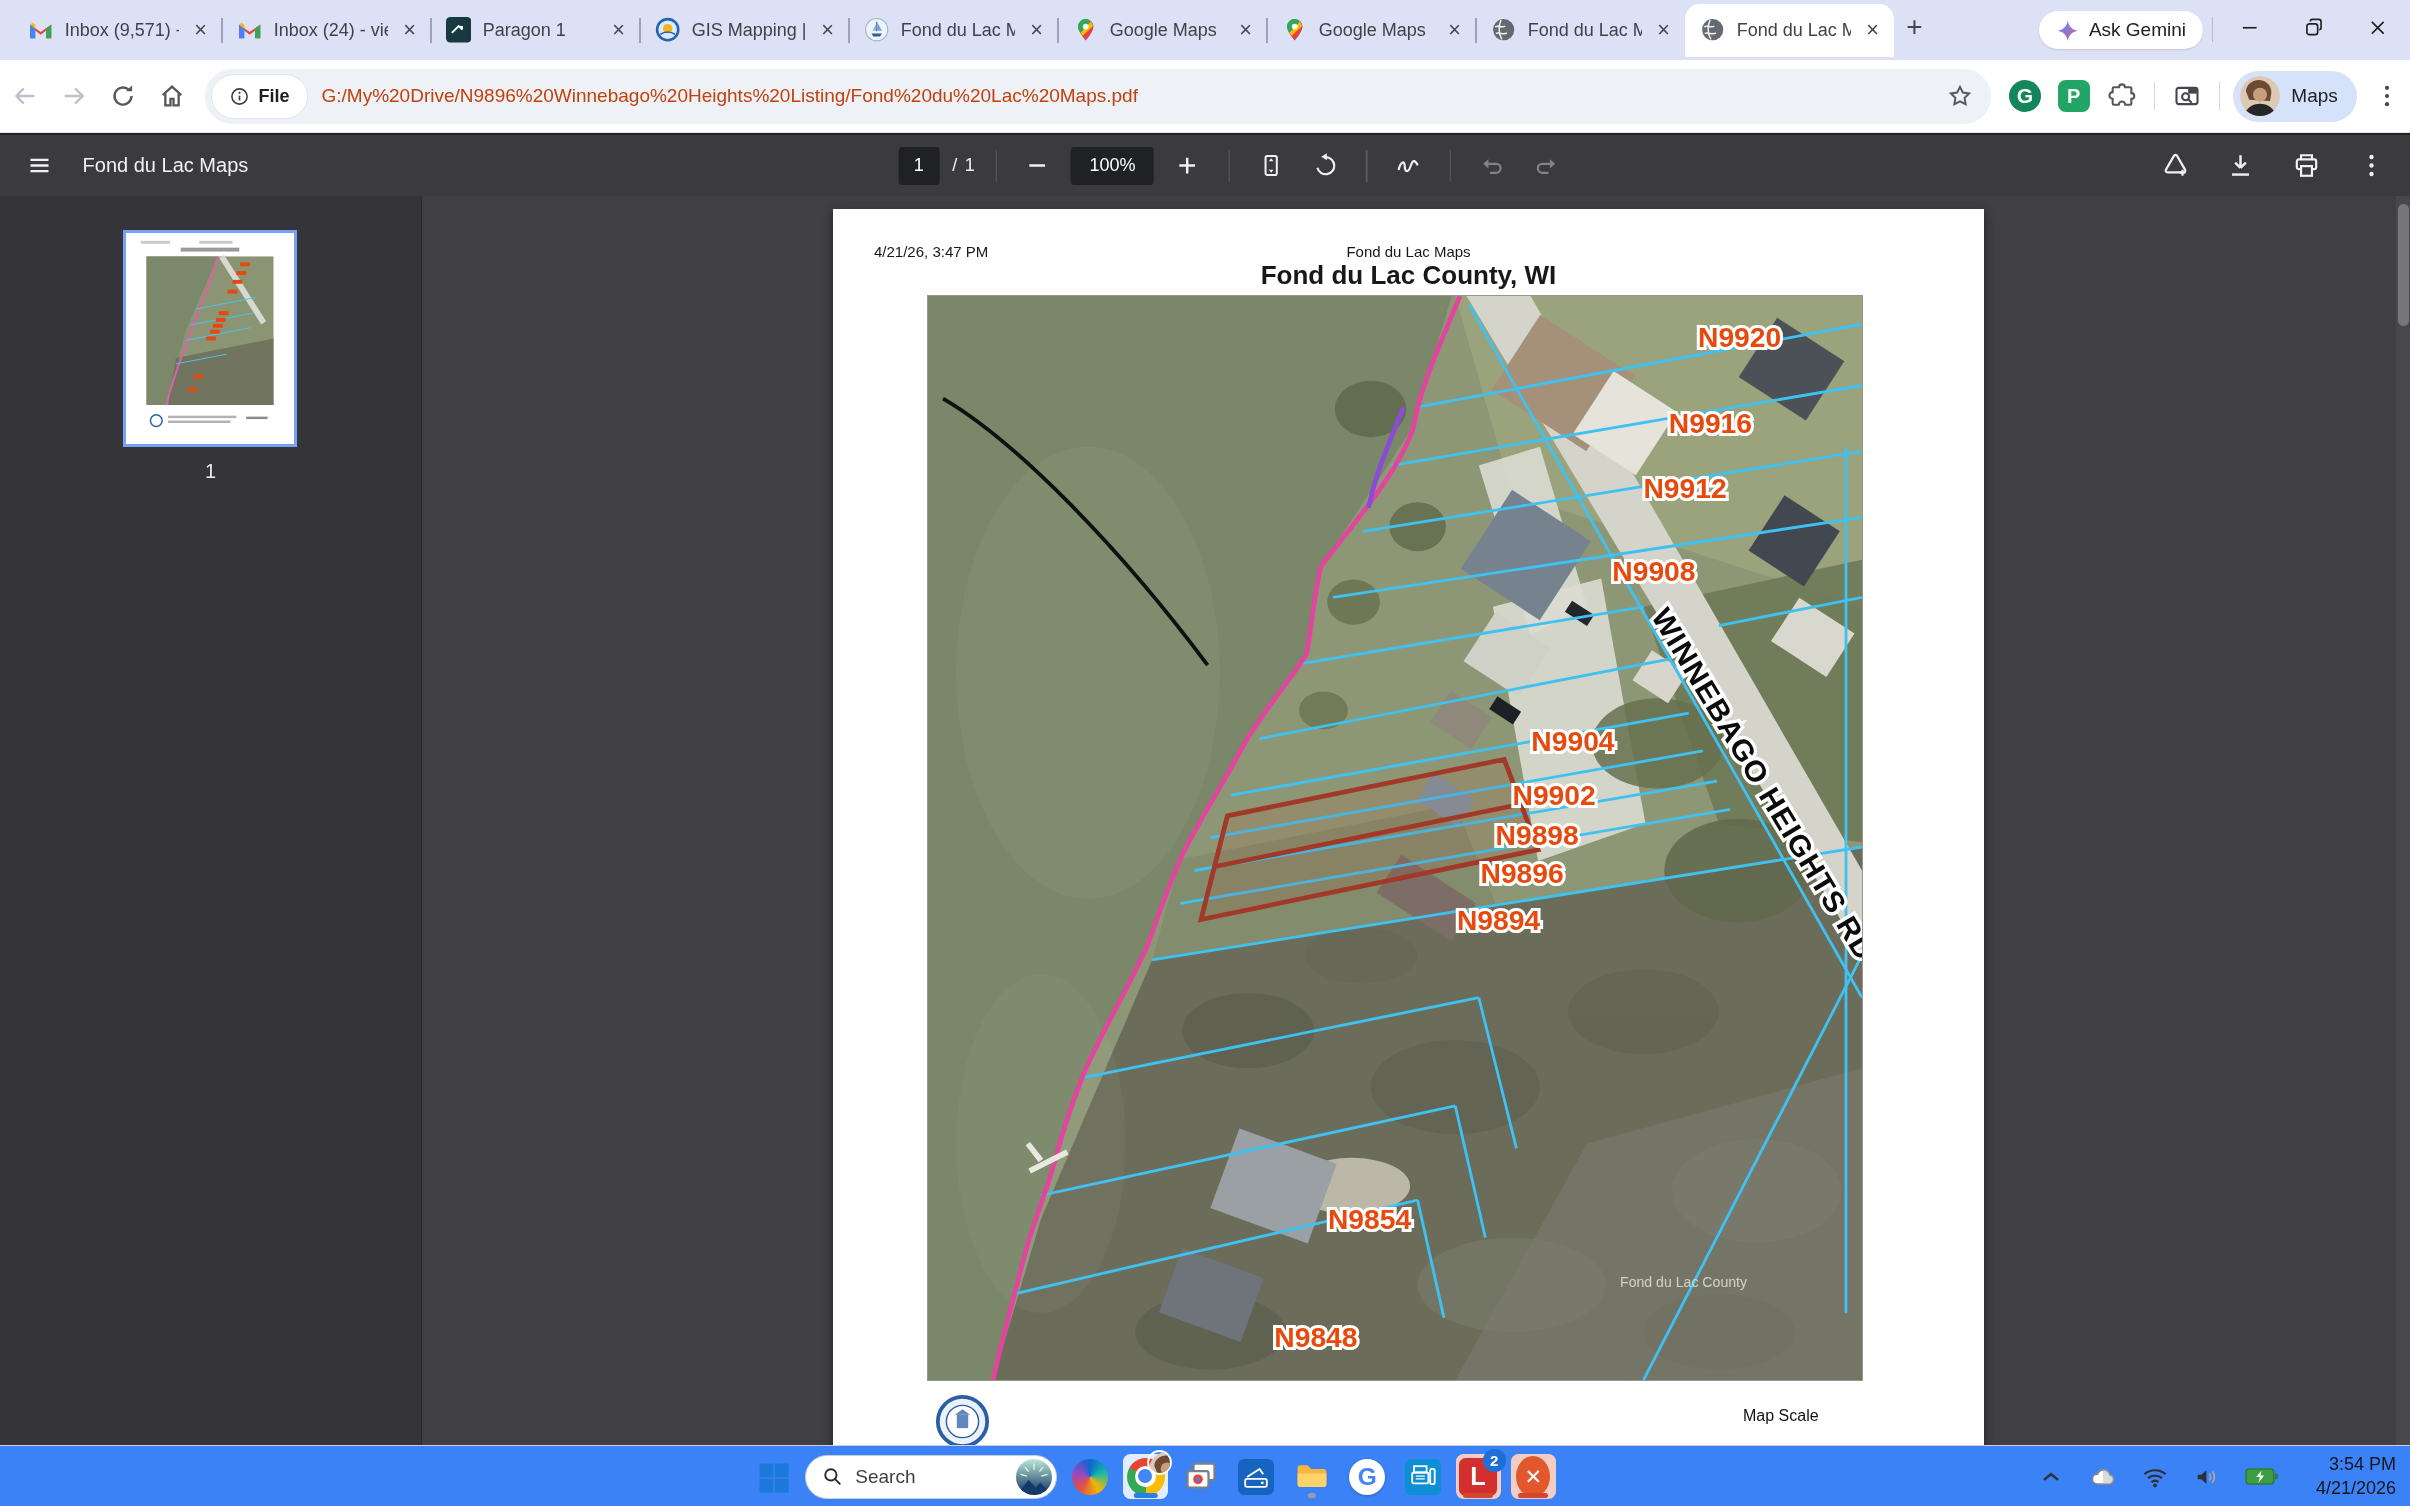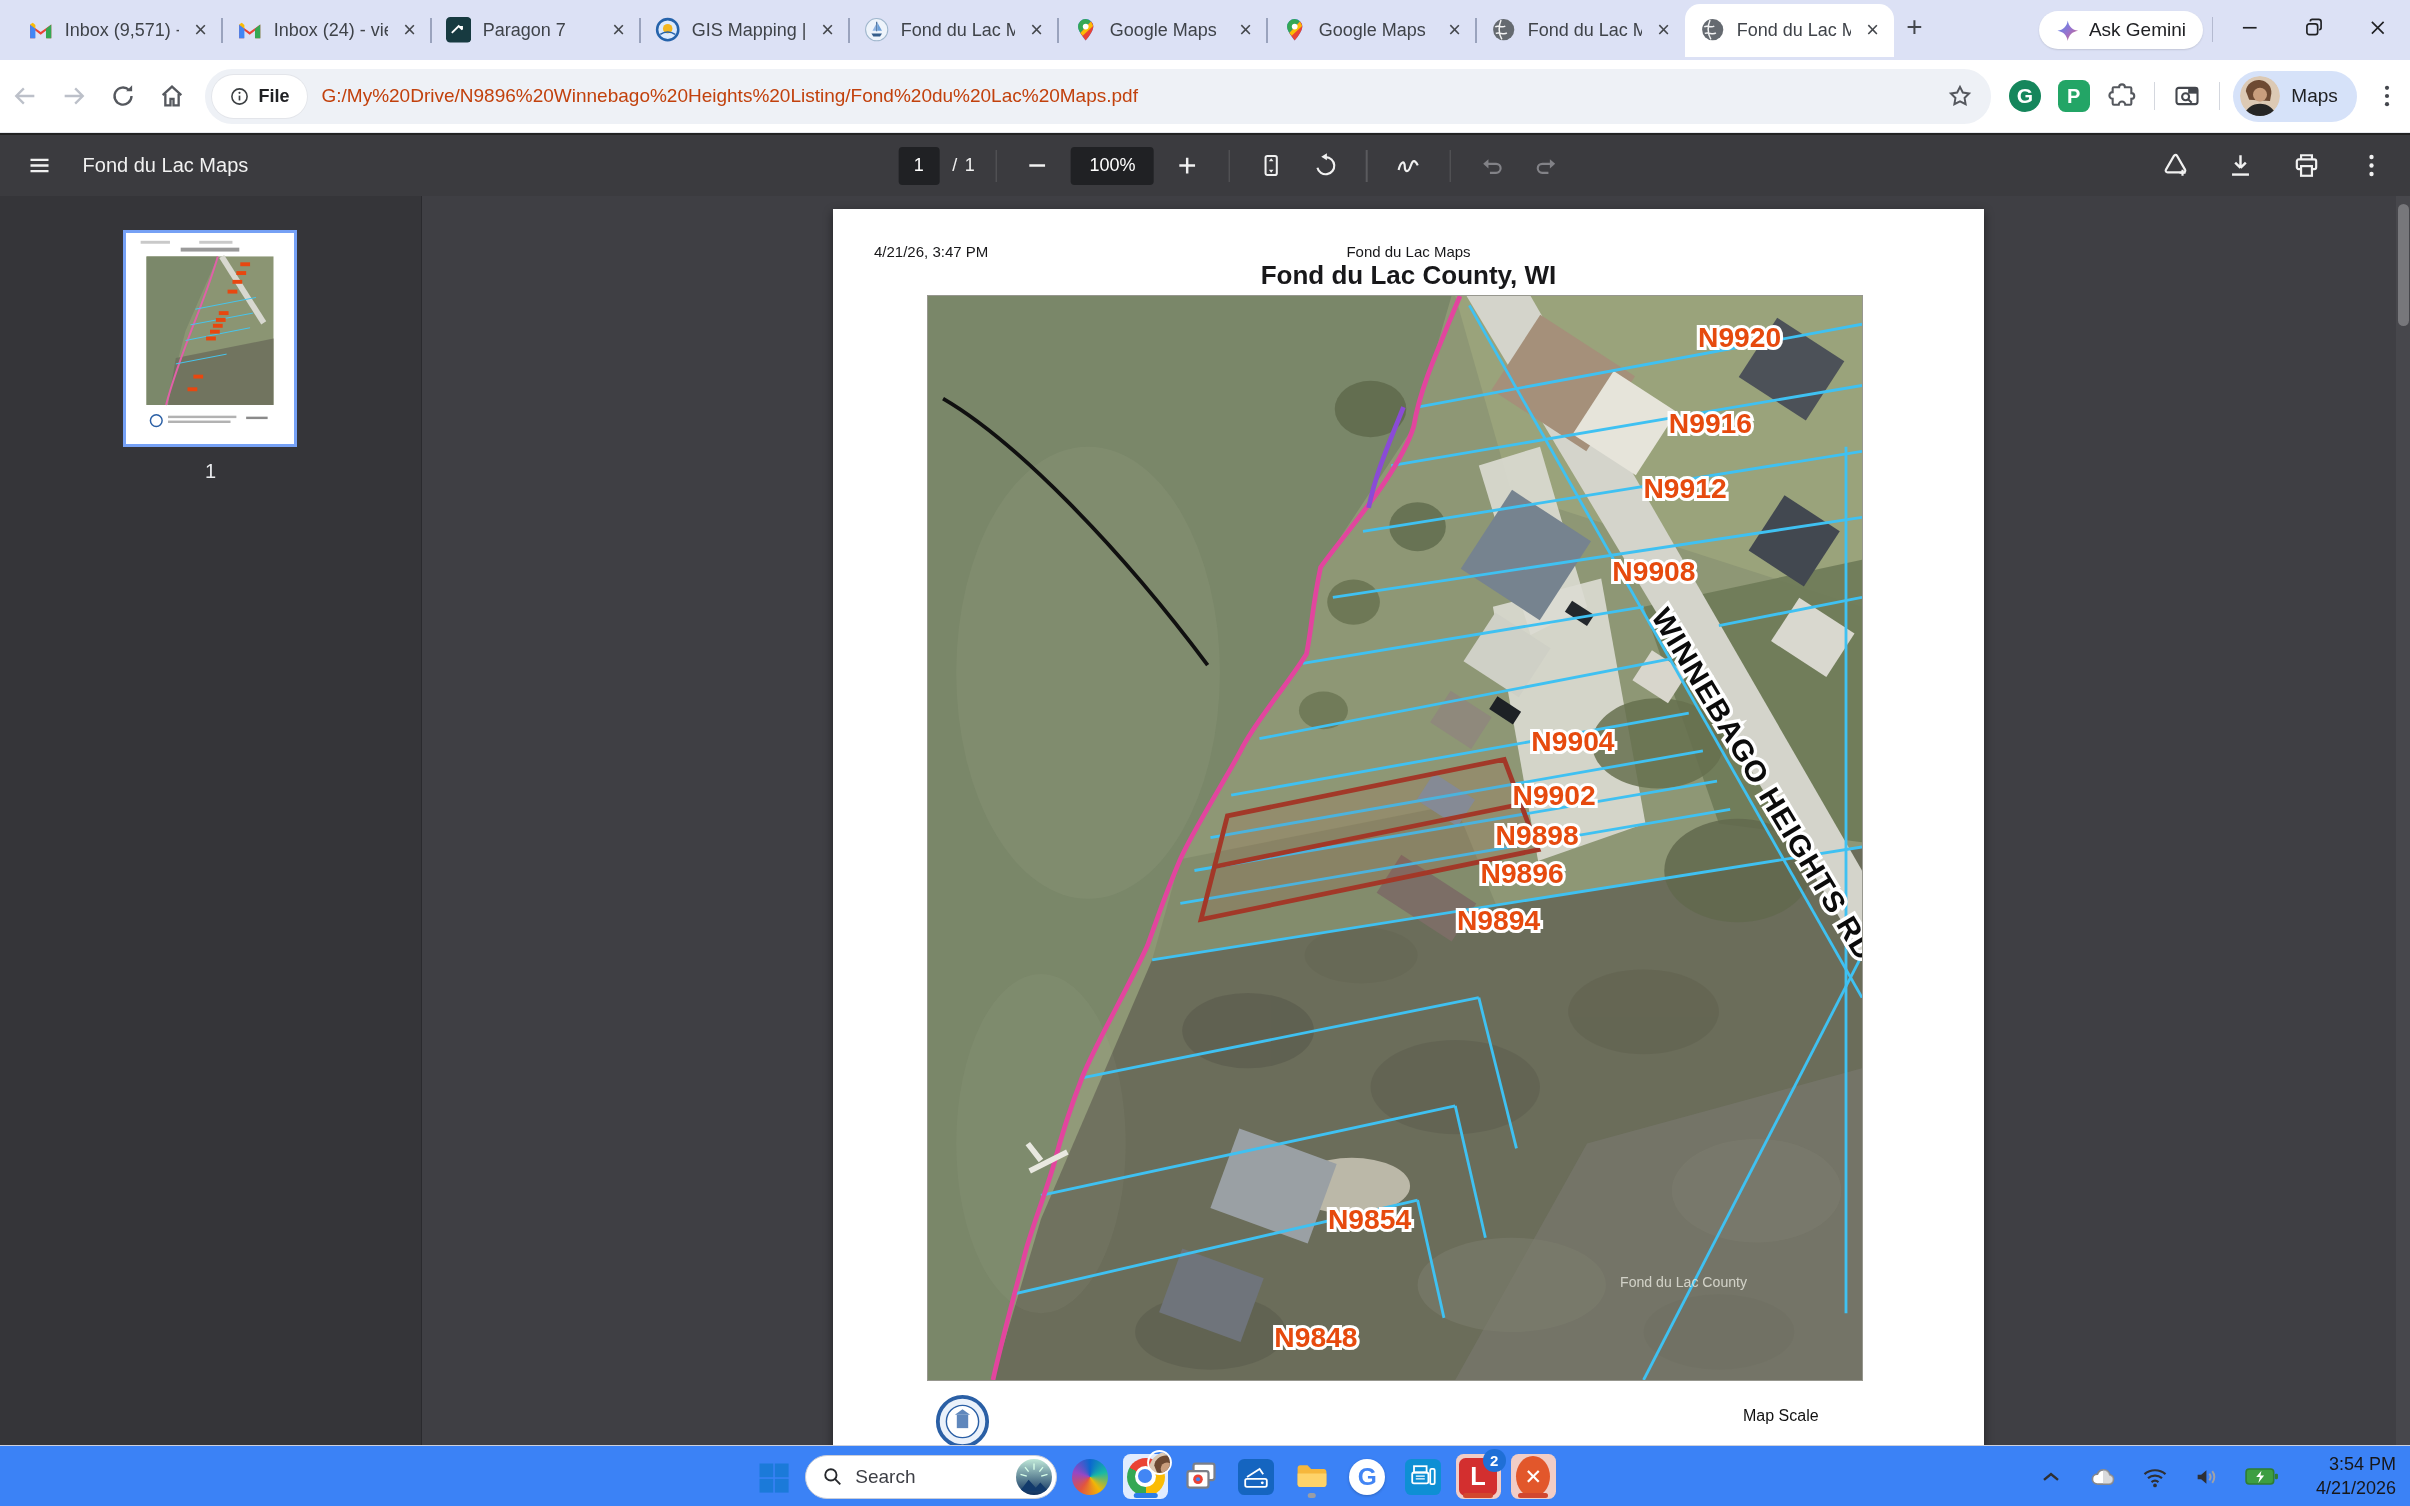--- a/index.html
+++ b/index.html
@@ -166,21 +166,21 @@
         <span class="tclose">×</span>
       </div>
       <div class="tab sep">
         <span class="tfav">
           <svg viewBox="0 0 24 24">
             <rect width="24" height="24" rx="4" fill="#173a40"></rect>
             <path d="M5.5 15l6.5-6.5 3.5 3.5" stroke="#fff" stroke-width="1.8" fill="none"></path>
             <path d="M12.5 8.5H16V12z" fill="#fff"></path>
           </svg>
         </span>
-        <span class="tlabel">Paragon 7</span>
+        <span class="tlabel">Paragon 1</span>
         <span class="tclose">×</span>
       </div>
       <div class="tab sep">
         <span class="tfav">
           <svg viewBox="0 0 24 24">
             <circle cx="12" cy="12" r="10" fill="#dbeafe" stroke="#2563ab" stroke-width="2.4"></circle>
             <circle cx="12" cy="11" r="4.5" fill="#f3b61f"></circle>
             <path d="M5 16.5c4-3 10-3 14 0" stroke="#2563ab" stroke-width="1.5" fill="none"></path>
           </svg>
         </span>

